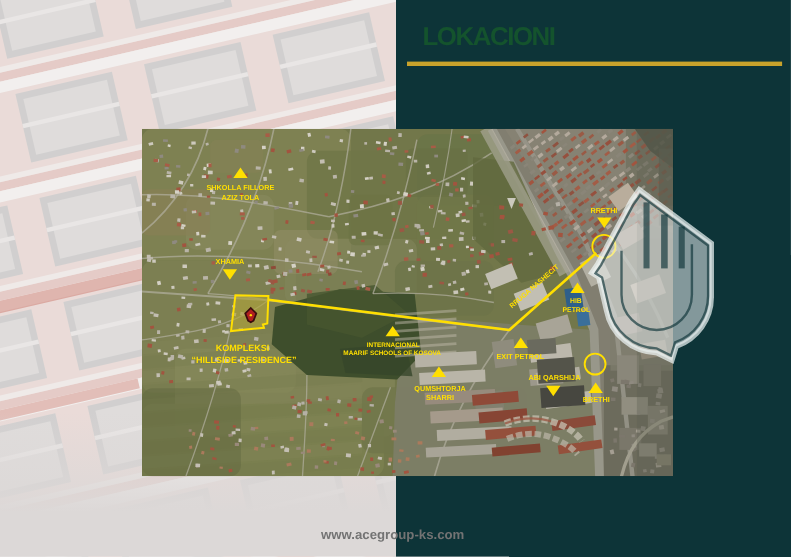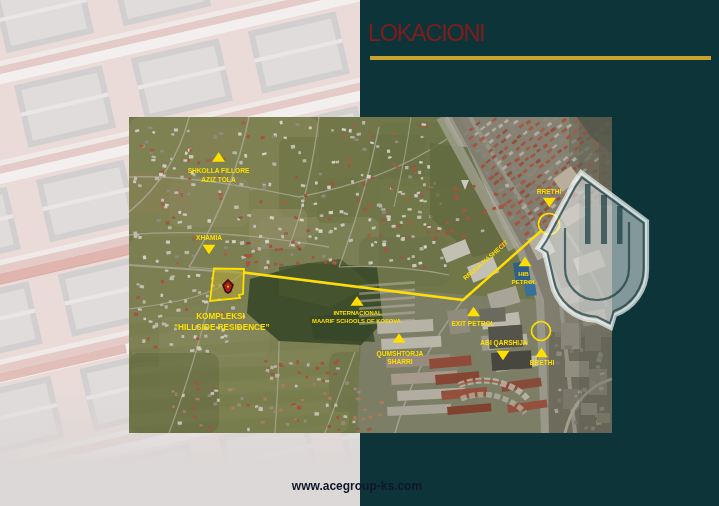--- a/index.html
+++ b/index.html
@@ -297,21 +297,21 @@
 <defs>
         <linearGradient id="fade" x1="0" y1="0" x2="0" y2="1">
 <stop offset="0.74" stop-color="#dcd8d7" stop-opacity="0"></stop>
 <stop offset="0.92" stop-color="#dcd8d7" stop-opacity="1"></stop>
 </linearGradient>
       </defs>
 </svg></div>
 
 <div class="abs" style="left:360px;top:0;width:359px;height:506px;background:#0d3438"></div>
 
-<div class="abs" style="left:368px;top:22px;color:#7f1d1d;font-size:23.5px;font-weight:normal;letter-spacing:-1.3px;line-height:1">LOKACIONI</div>
+<div class="abs" style="left:384px;top:22px;color:#14532d;font-size:23.5px;font-weight:bold;letter-spacing:-1.3px;line-height:1">LOKACIONI</div>
 
 <div class="abs" style="left:370px;top:56px;width:341px;height:4px;background:#c8a22b"></div>
 
 <div class="abs" style="left:129px;top:117px;width:483px;height:316px;overflow:hidden">
 <svg width="483" height="316" viewBox="0 0 483 316">
       <g>
         <rect width="483" height="316" fill="#72774a"></rect>
         <rect x="0" y="0" width="190" height="120" fill="#7f8253" opacity="0.9" rx="10"></rect>
         <rect x="150" y="20" width="170" height="80" fill="#6f7547" opacity="0.8" rx="10"></rect>
         <rect x="250" y="5" width="110" height="65" fill="#6a7448" opacity="0.9" rx="10"></rect>
@@ -1266,12 +1266,12 @@
 <div class="abs" style="left:525px;top:160px;width:150px;height:185px">
 <svg width="150" height="185" viewBox="0 0 150 185">
       <path d="M56 12 L122 61 L122 110 A48 48 0 0 1 90 155 L86 168 L72 161 A48 48 0 0 1 26 122 L19 92 L12.5 88 L18 80 L49 22 Z" fill="rgba(240,246,247,0.52)" stroke="rgba(240,246,247,0.70)" stroke-width="4.2"></path>
       <path d="M56 12 L122 61 L122 110 A48 48 0 0 1 90 155 L86 168 L72 161 A48 48 0 0 1 26 122 L19 92 L12.5 88 L18 80 L49 22 Z" fill="none" stroke="rgba(13,52,56,0.66)" stroke-width="2.2" transform="translate(4.6,6.2) scale(0.935)"></path>
       <path d="M40 68 L40 108 A32 32 0 0 0 104 108 L104 62" fill="none" stroke="rgba(13,52,56,0.66)" stroke-width="2.2"></path>
       <rect x="60" y="24" width="5.5" height="60" fill="rgba(13,52,56,0.66)"></rect>
       <rect x="76" y="35" width="6" height="49" fill="rgba(13,52,56,0.66)"></rect>
       <rect x="92" y="46" width="5.5" height="38" fill="rgba(13,52,56,0.66)"></rect>
     </svg></div>
 
-<div class="abs" style="left:0;top:479px;width:714px;text-align:center;font-size:12px;font-weight:bold;color:#0f172a">www.acegroup-ks.com</div>
+<div class="abs" style="left:0;top:479px;width:714px;text-align:center;font-size:12px;font-weight:bold;color:#737373">www.acegroup-ks.com</div>
 </body></html>

